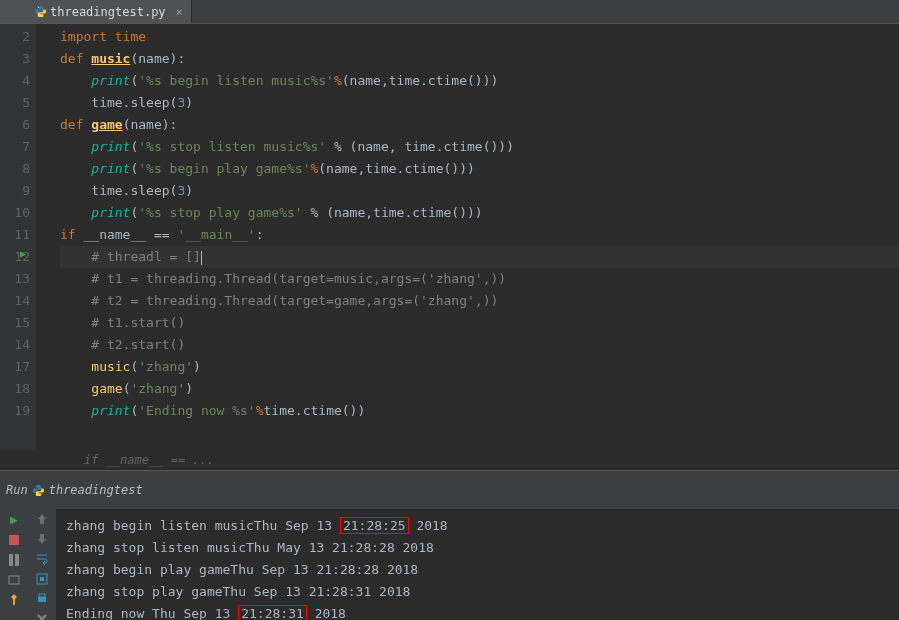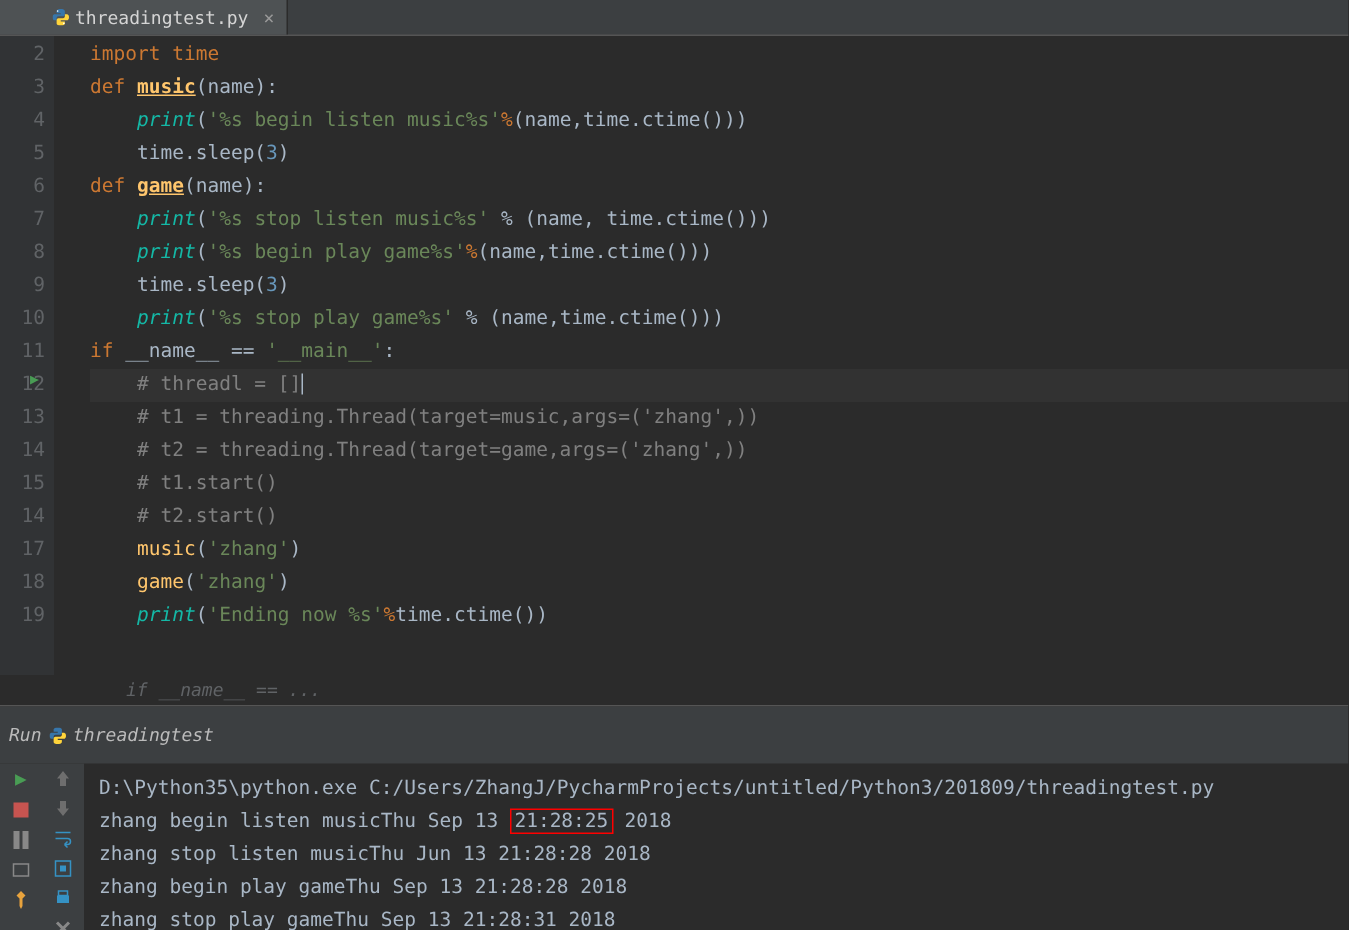--- a/index.html
+++ b/index.html
@@ -220,21 +220,20 @@
         </svg>
       <svg class="tool-icon" viewBox="0 0 14 14">
           <rect x="3" y="5" width="8" height="5" fill="#3592c4"></rect>
           <rect x="4" y="2" width="6" height="3" fill="none" stroke="#3592c4"></rect>
         </svg>
       <svg class="tool-icon" viewBox="0 0 14 14">
           <path d="M3 3l8 8M11 3l-8 8" stroke="#888" stroke-width="2"></path>
         </svg>
     </div>
     <div class="console">
-      <div class="console-line">D:\Python35\python.exe C:/Users/ZhangJ/PycharmProjects/untitled/Python3/201809/threadingtest.py</div>
       <div class="console-line"><span>zhang begin listen musicThu Sep 13 </span><span class="redbox">21:28:25</span><span> 2018</span></div>
-      <div class="console-line">zhang stop listen musicThu Jun 13 21:28:28 2018</div>
+      <div class="console-line">zhang stop listen musicThu May 13 21:28:28 2018</div>
       <div class="console-line">zhang begin play gameThu Sep 13 21:28:28 2018</div>
       <div class="console-line">zhang stop play gameThu Sep 13 21:28:31 2018</div>
       <div class="console-line"><span>Ending now Thu Sep 13 </span><span class="redbox">21:28:31</span><span> 2018</span></div>
     </div>
   </div>
 </div>
 
 </body></html>

